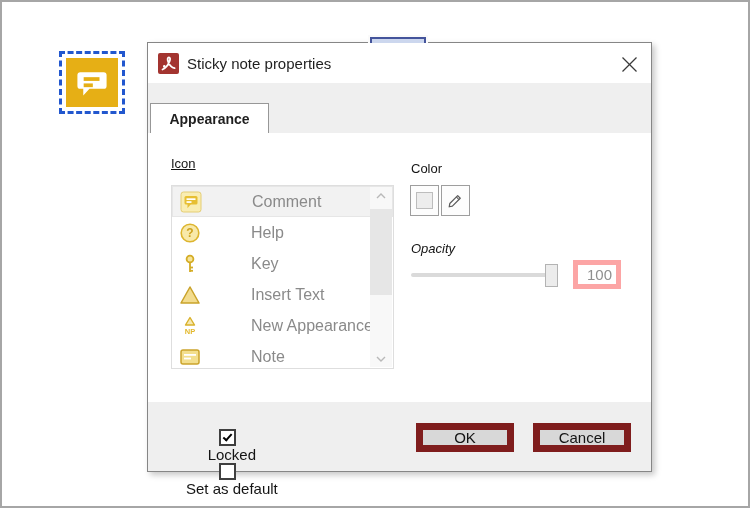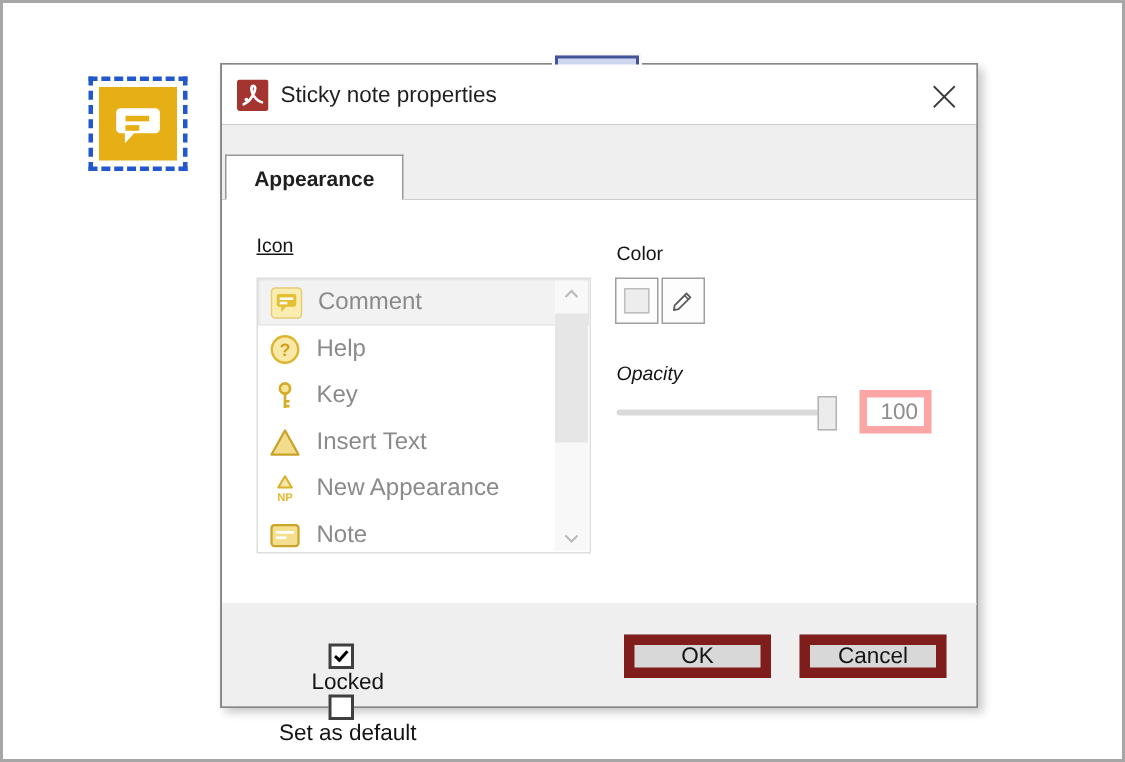--- a/index.html
+++ b/index.html
@@ -44,21 +44,21 @@
 
   .content { position:absolute; left:0; top:90px; right:0; height:270px; background:#fff; }
 
   .field-label { position:absolute; font-size:13px; color:#141414; }
   .lbl-icon { left:23px; top:23px;text-decoration:underline; }
   .lbl-color { left:263px; top:28px; }
   .lbl-opacity { left:263px; top:108px;font-style:italic; }
 
   
   .listbox { position:absolute; left:23px; top:52px; width:223px; height:184px; border:1px solid #dedede; background:#fff; overflow:hidden; }
-  .listrow { height:31px; display:flex; align-items:center; padding-left:7px; cursor:pointer; }
+  .listrow { height:31px; display:flex; align-items:center; padding-left:7px; cursor:pointer;gap:40px; }
   .listrow .ic { width:22px; height:22px; margin-right:10px; display:flex; align-items:center; justify-content:center; flex:0 0 auto; }
   .listrow .txt { font-size:16px; color:#8a8a8a; white-space:nowrap; }
   .listrow.selected { background:#f2f2f2; border:1px solid #e6e6e6; }
 
   .vscroll { position:absolute; top:1px; right:1px; bottom:1px; width:22px; background:#f8f8f8; }
   .vs-btn { position:absolute; left:0; width:22px; height:17px; display:flex; align-items:center; justify-content:center; cursor:pointer; }
   .vs-up { top:0; } .vs-down { bottom:0; }
   .vs-thumb { position:absolute; left:0; top:22px; width:22px; height:86px; background:#e6e6e6; cursor:grab; }
 
   

